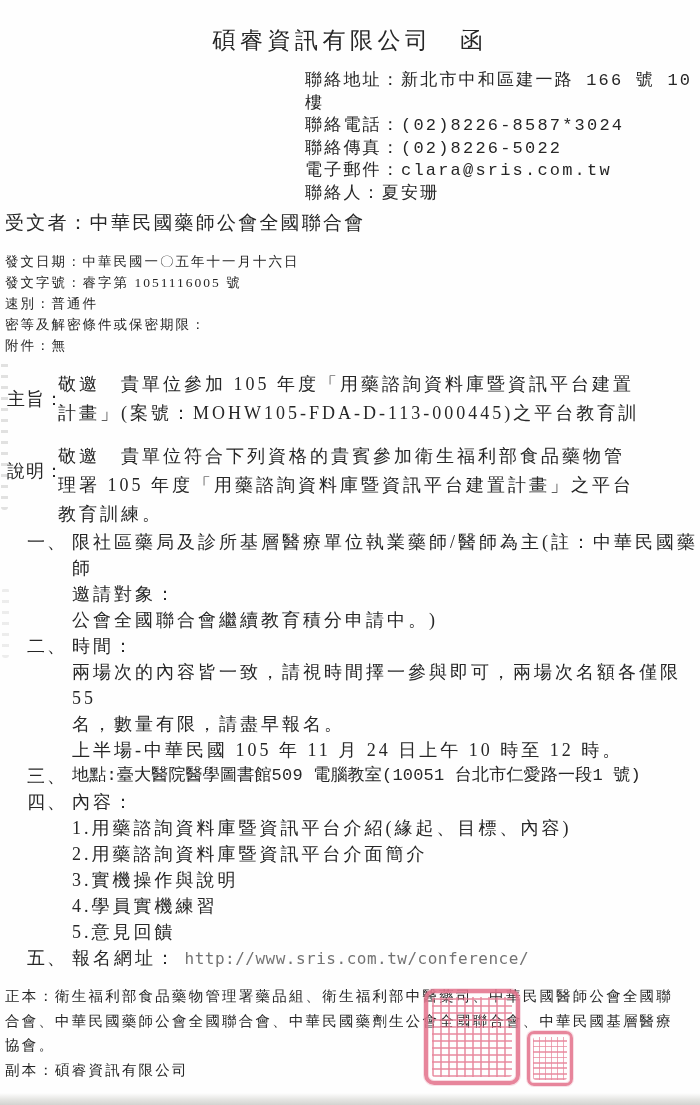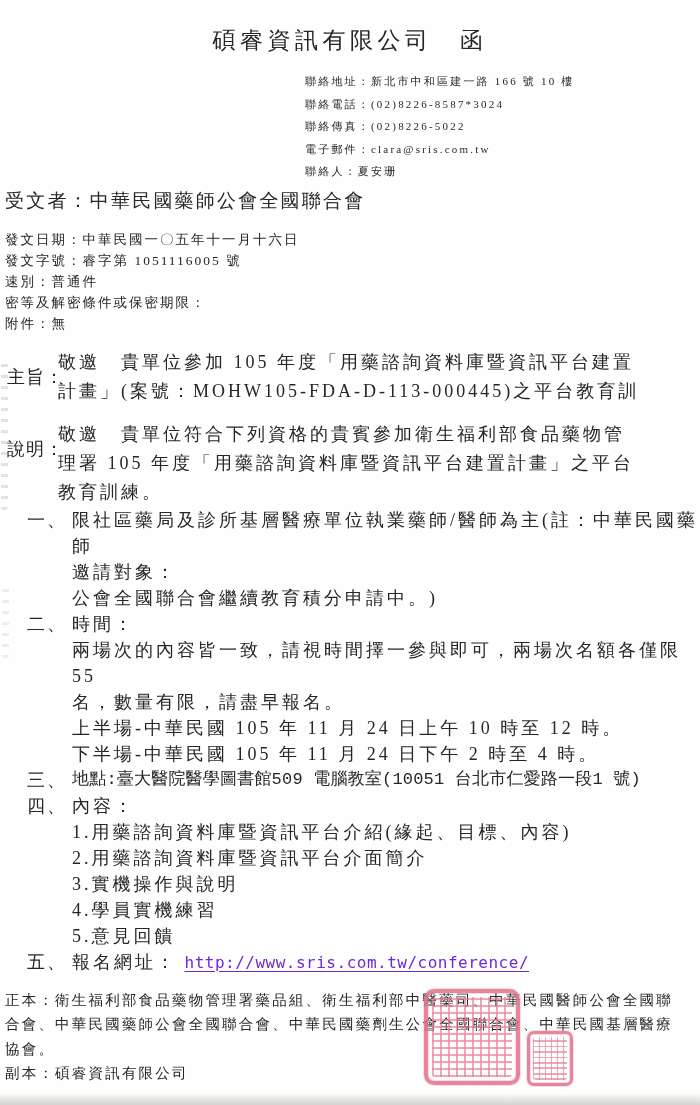--- a/index.html
+++ b/index.html
@@ -5,34 +5,34 @@
   html,body{margin:0;padding:0;background:#ffffff;}
   .page{
     position:relative;width:700px;height:1105px;background:#fefefe;
     font-family:"Liberation Serif","DejaVu Serif",serif;color:#262626;
     overflow:hidden;
   }
   .title{
     padding-top:27px;text-align:center;font-size:23px;letter-spacing:4.5px;
     line-height:28px;white-space:pre;
   }
-  .contact{margin:15px 0 0 305px;font-size:11px;line-height:22.5px;letter-spacing:2.2px;}
+  .contact{margin:15px 0 0 305px;font-size:17px;line-height:22.5px;letter-spacing:2.2px;font-family:Liberation Mono, monospace;}
   .recipient{margin:5px 0 0 5px;font-size:19px;letter-spacing:2.2px;line-height:26px;}
   .meta{margin:15px 0 0 5px;font-size:13.5px;line-height:21px;letter-spacing:2px;}
   .section{position:relative;margin:14px 0 0 7px;padding-left:51px;
     font-size:18px;line-height:29px;letter-spacing:3px;}
   .section .label{position:absolute;left:0;top:15px;letter-spacing:1px;}
   .list{margin-top:0;}
   .item{position:relative;padding-left:72px;font-size:18px;line-height:26px;letter-spacing:3px;}
   .item .num{position:absolute;left:27px;top:0;letter-spacing:2px;}
   .item .tight{letter-spacing:0.2px;font-size:17px;font-family:Liberation Mono, monospace;}
   .url{
     font-family:"DejaVu Sans Mono","Liberation Mono",monospace;
-    font-size:16px;letter-spacing:0.5px;text-decoration:underline;
-    text-underline-offset:3px;color:#6d28d9;
+    font-size:16px;letter-spacing:0.5px;
+    text-underline-offset:3px;color:#737373;
   }
   .footer{margin:12px 0 0 5px;font-size:14.5px;line-height:24.5px;letter-spacing:2.2px;}
   
   .seal{position:absolute;border-style:solid;border-color:#e4758e;opacity:.88;
     box-shadow:0 0 0 1px rgba(228,117,142,.25), inset 0 0 0 1px rgba(228,117,142,.3);}
   .seal::before{content:"";display:block;width:100%;height:100%;border-radius:3px;
     background:
       repeating-linear-gradient(0deg, rgba(228,117,142,.72) 0 2px, rgba(228,117,142,0) 2px 7px),
       repeating-linear-gradient(90deg, rgba(228,117,142,.72) 0 2px, rgba(228,117,142,0) 2px 8px);}
   .seal-large{left:424px;top:989px;width:80px;height:80px;border-width:4px;border-radius:10px;padding:4px;}
@@ -96,21 +96,20 @@
       <div>邀請對象：</div>
       <div>公會全國聯合會繼續教育積分申請中。)</div>
     </div>
 
     <div class="item">
       <span class="num">二、</span>
       <div>時間：</div>
       <div>兩場次的內容皆一致，請視時間擇一參與即可，兩場次名額各僅限 55</div>
       <div>名，數量有限，請盡早報名。</div>
       <div>上半場-中華民國 105 年 11 月 24 日上午 10 時至 12 時。</div>
-      <div>下半場-中華民國 105 年 11 月 24 日下午 2 時至 4 時。</div>
     </div>
 
     <div class="item">
       <span class="num">三、</span>
       <div class="tight">地點:臺大醫院醫學圖書館509 電腦教室(10051 台北市仁愛路一段1 號)</div>
     </div>
 
     <div class="item">
       <span class="num">四、</span>
       <div>內容：</div>

